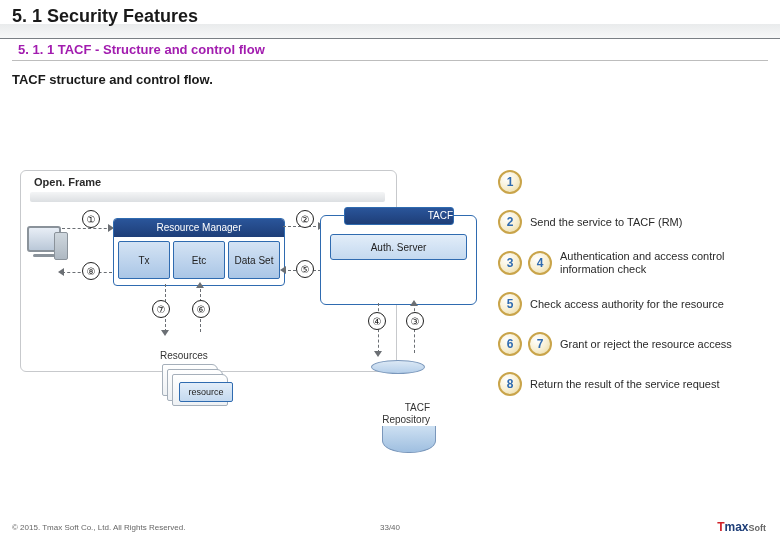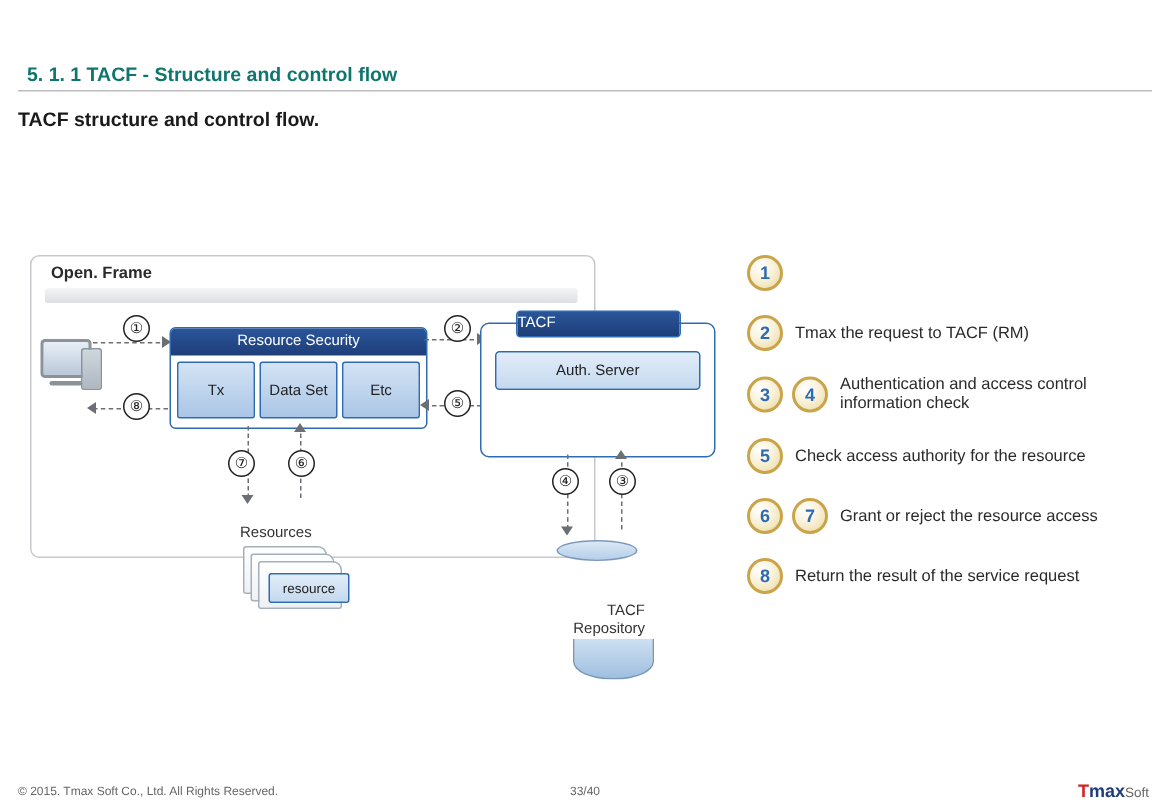--- a/index.html
+++ b/index.html
@@ -1,42 +1,42 @@
 <!DOCTYPE html>
 <html><head>
 <meta charset="utf-8">
 <style>
 html,body{margin:0;padding:0;font-family:Arial,Helvetica,sans-serif;background:#fff;color:#222}
 .slide{position:relative;width:780px;height:540px;overflow:hidden}
 
 .h1bar{position:absolute;left:0;top:0;right:0;height:36px;border-bottom:3px solid #7a7f84}
 .h1{position:absolute;left:12px;top:6px;font-size:18px;font-weight:700;color:#1a1a1a}
 .h1gloss{position:absolute;left:0;right:0;top:24px;height:14px;background:linear-gradient(#e9ebec,#f7f8f8)}
-.h2{position:absolute;left:18px;top:42px;font-size:13px;font-weight:700;color:#0f766e}
+.h2{position:absolute;left:18px;top:42px;font-size:13px;font-weight:700;color:#a21caf}
 .h2rule{position:absolute;left:12px;right:12px;top:60px;height:1px;background:#bdbdbd}
 .body{position:absolute;left:12px;top:72px;font-size:13px;font-weight:700;color:#1a1a1a}
 
 .openframe{position:absolute;left:20px;top:170px;width:375px;height:200px;border:1px solid #c7c9cc;border-radius:6px}
 .openframe-label{position:absolute;left:34px;top:176px;font-size:11px;font-weight:700;color:#2a2a2a}
 .ofbar{position:absolute;left:30px;top:192px;width:355px;height:10px;background:linear-gradient(#f4f5f6,#dcdfe2);border-radius:2px}
 
 .pc{position:absolute;left:22px;top:226px;width:44px;height:50px}
 .pc .mon{width:30px;height:22px;border:2px solid #8a929a;border-radius:3px;background:linear-gradient(#e8eef6,#bac8d8);margin:0 auto}
 .pc .base{width:22px;height:3px;background:#8a929a;margin:2px auto 0;border-radius:2px}
 .pc .tower{width:12px;height:26px;background:linear-gradient(#cfd7de,#aeb8c2);position:absolute;left:32px;top:6px;border:1px solid #8a929a;border-radius:2px}
 
 .mark{width:16px;height:16px;border-radius:50%;background:#fff;border:1px solid #222;font-size:10px;font-weight:400;display:flex;align-items:center;justify-content:center;position:absolute}
 
 .rm{position:absolute;left:113px;top:218px;width:170px;height:66px;border:1px solid #2f6bb0;border-radius:4px;background:#fff}
 .rm-hdr{height:18px;text-align:center;font-size:10px;font-weight:400;color:#fff;background:linear-gradient(#2a559a,#1e3e78);border-radius:3px 3px 0 0;line-height:18px}
 .rm-cells{display:flex;gap:3px;padding:4px 4px}
 .cell{flex:1;height:36px;border:1px solid #2f6bb0;background:linear-gradient(#d4e3f4,#aac6e6);font-size:10px;display:flex;align-items:center;justify-content:center;text-align:center;border-radius:2px}
 
 .tacf{position:absolute;left:320px;top:215px;width:155px;height:88px;border:1px solid #2f6bb0;border-radius:6px;background:#fff}
-.tacf-hdr{position:absolute;left:344px;top:207px;width:108px;height:16px;background:linear-gradient(#2a559a,#1e3e78);color:#fff;font-size:10px;text-align:left;line-height:16px;border-radius:3px;border:1px solid #2f6bb0}
+.tacf-hdr{position:absolute;left:344px;top:207px;width:108px;height:16px;background:linear-gradient(#2a559a,#1e3e78);color:#fff;font-size:10px;text-align:right;line-height:16px;border-radius:3px;border:1px solid #2f6bb0}
 .auth{position:absolute;left:330px;top:234px;width:135px;height:24px;border:1px solid #2f6bb0;border-radius:3px;background:linear-gradient(#e2edf9,#c4d9ef);font-size:10px;display:flex;align-items:center;justify-content:center}
 .api{position:absolute;left:330px;top:266px;width:135px;height:28px;border:1px solid #2f6bb0;border-radius:3px;background:linear-gradient(#2a559a,#1e3e78);color:#fff;font-size:10px;display:flex;align-items:center;justify-content:center}
 .res-label{position:absolute;left:160px;top:350px;font-size:10px;color:#333}
 .doc{position:absolute;width:54px;height:30px;border:1px solid #a5afba;background:linear-gradient(#fff,#eef1f4);border-radius:2px 6px 2px 2px}
 .doc1{left:162px;top:364px}
 .doc2{left:167px;top:369px}
 .doc3{left:172px;top:374px}
 .resource-box{position:absolute;left:179px;top:382px;width:52px;height:18px;background:linear-gradient(#e2edf9,#c4d9ef);border:1px solid #2f6bb0;border-radius:2px;font-size:9px;display:flex;align-items:center;justify-content:center}
 
 .repo{position:absolute;left:370px;top:360px;width:56px;height:40px}
@@ -55,51 +55,55 @@
 .arrow-r{position:absolute;width:0;height:0;border-top:4px solid transparent;border-bottom:4px solid transparent;border-left:6px solid #6b6f74}
 .arrow-l{position:absolute;width:0;height:0;border-top:4px solid transparent;border-bottom:4px solid transparent;border-right:6px solid #6b6f74}
 .arrow-d{position:absolute;width:0;height:0;border-left:4px solid transparent;border-right:4px solid transparent;border-top:6px solid #6b6f74}
 .arrow-u{position:absolute;width:0;height:0;border-left:4px solid transparent;border-right:4px solid transparent;border-bottom:6px solid #6b6f74}
 
 .copy{position:absolute;left:12px;bottom:8px;font-size:8px;color:#666}
 .pagenum{position:absolute;left:0;right:0;bottom:8px;text-align:center;font-size:8px;color:#666}
 .logo{position:absolute;right:14px;bottom:6px;font-size:12px;font-weight:700}
 .logo .t{color:#d1232a}
 .logo .max{color:#1e3e78}
-.logo .soft{color:#666;font-size:9px;font-weight:400}
+.logo .soft{color:#666;font-size:9px;font-weight:700}
 </style>
 </head>
 <body>
 <div class="slide">
 
+<div class="h1bar">
+  <div class="h1gloss"></div>
+  <div class="h1">5. 1 Security Features</div>
+</div>
 <div class="h2">5. 1. 1 TACF - Structure and control flow</div>
 <div class="h2rule"></div>
 <div class="body">TACF structure and control flow.</div>
 
 <div class="openframe"></div>
 <div class="openframe-label">Open. Frame</div>
 <div class="ofbar"></div>
 
 <div class="pc">
   <div class="mon"></div>
       <div class="base"></div>
       <div class="tower"></div>
 </div>
 
 <div class="hconn" style="left:62px;top:228px;width:50px"></div>
 <div class="arrow-r" style="left:108px;top:224px"></div>
 <div class="hconn" style="left:62px;top:272px;width:50px"></div>
 <div class="arrow-l" style="left:58px;top:268px"></div>
 
 <div class="rm">
-  <div class="rm-hdr">Resource Security</div>
+  <div class="rm-hdr">Resource Manager</div>
   <div class="rm-cells">
     <div class="cell">Tx</div>
+    <div class="cell">Etc</div>
     <div class="cell">Data Set</div>
-    <div class="cell">Etc</div>
   </div>
 </div>
 
 <div class="hconn" style="left:283px;top:226px;width:38px"></div>
 <div class="arrow-r" style="left:318px;top:222px"></div>
 <div class="hconn" style="left:283px;top:270px;width:38px"></div>
 <div class="arrow-l" style="left:280px;top:266px"></div>
 
 <div class="tacf"></div>
 <div class="tacf-hdr">TACF</div>
@@ -135,21 +139,21 @@
       <div class="body"></div>
     </div>
 <div class="repo-label">TACF Repository</div>
 
 <div class="legend">
   <div class="legend-row">
     <div class="badge">1</div>
   </div>
   <div class="legend-row">
     <div class="badge">2</div>
-    <div class="legend-text">Tmax the request to TACF (RM)</div>
+    <div class="legend-text">Send the service to TACF (RM)</div>
   </div>
   <div class="legend-row">
     <div class="badge">3</div>
     <div class="badge">4</div>
     <div class="legend-text">Authentication and access control information check</div>
   </div>
   <div class="legend-row">
     <div class="badge">5</div>
     <div class="legend-text">Check access authority for the resource</div>
   </div>

